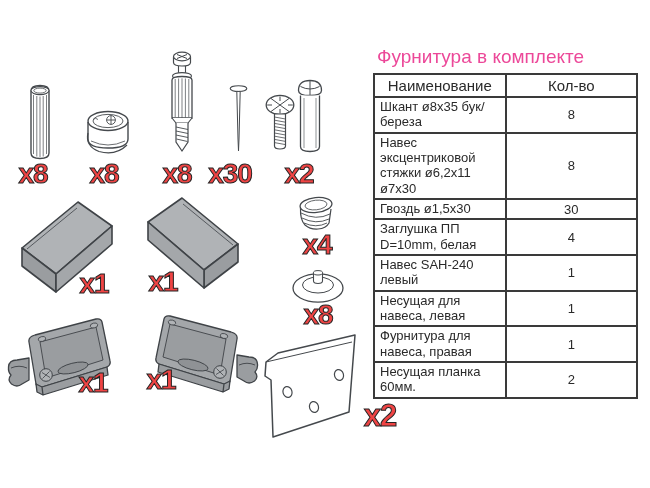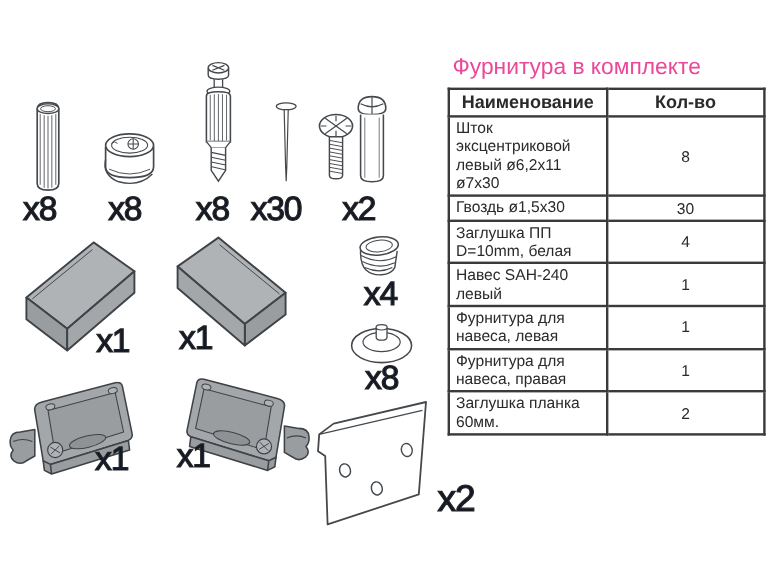--- a/index.html
+++ b/index.html
@@ -3,35 +3,35 @@
 <meta charset="utf-8">
 <style>
   html,body{margin:0;padding:0;background:#fff;}
   .page{
     position:relative;width:650px;height:488px;background:#ffffff;
     font-family:"Liberation Sans",sans-serif;overflow:hidden;
   }
   .illu{position:absolute;}
   .qty-label{
     position:absolute;transform:translateX(-50%);
-    font-size:28px;font-weight:normal;color:#0f172a;letter-spacing:-1px;
+    font-size:28px;font-weight:bold;color:#ef4444;letter-spacing:-1px;
     -webkit-text-stroke:1px #242424;white-space:nowrap;line-height:1;
   }
   .qty-label.big{font-size:31px;}
   .panel-title{
     position:absolute;left:377px;top:46px;font-size:19px;color:#ec4899;
     font-weight:400;white-space:nowrap;
   }
   .parts-table{
     position:absolute;left:373px;top:73px;width:265px;
     border-collapse:collapse;table-layout:fixed;
     font-size:13px;color:#2a2a2a;
   }
   .parts-table th,.parts-table td{border:2px solid #3a3a3a;}
-  .parts-table th{font-size:15px;font-weight:700;height:21px;padding:0 2px;text-align:center;}
+  .parts-table th{font-size:15px;font-weight:400;height:21px;padding:0 2px;text-align:center;}
   .parts-table td.name{padding:1px 5px 2px 5px;line-height:1.18;}
   .parts-table td.qty{text-align:center;width:50px;padding:0;}
   .parts-table tr{height:19px;}
   svg{display:block;}
 </style>
 </head>
 <body>
 
 <div class="page">
 
@@ -190,44 +190,48 @@
 
   <table class="parts-table">
     <thead>
       <tr>
         <th>Наименование</th>
         <th>Кол-во</th>
       </tr>
     </thead>
     <tbody>
       <tr>
-        <td class="name">Шток эксцентриковой левый ø6,2x11 ø7x30</td>
+        <td class="name">Шкант ø8x35 бук/береза</td>
+        <td class="qty">8</td>
+      </tr>
+      <tr>
+        <td class="name">Навес эксцентриковой стяжки ø6,2x11 ø7x30</td>
         <td class="qty">8</td>
       </tr>
       <tr>
         <td class="name">Гвоздь ø1,5x30</td>
         <td class="qty">30</td>
       </tr>
       <tr>
         <td class="name">Заглушка ПП D=10mm, белая</td>
         <td class="qty">4</td>
       </tr>
       <tr>
         <td class="name">Навес SAH-240 левый</td>
         <td class="qty">1</td>
       </tr>
       <tr>
-        <td class="name">Фурнитура для навеса, левая</td>
+        <td class="name">Несущая для навеса, левая</td>
         <td class="qty">1</td>
       </tr>
       <tr>
         <td class="name">Фурнитура для навеса, правая</td>
         <td class="qty">1</td>
       </tr>
       <tr>
-        <td class="name">Заглушка планка 60мм.</td>
+        <td class="name">Несущая планка 60мм.</td>
         <td class="qty">2</td>
       </tr>
 
     </tbody>
   </table>
 
 </div>
 
 </body></html>

